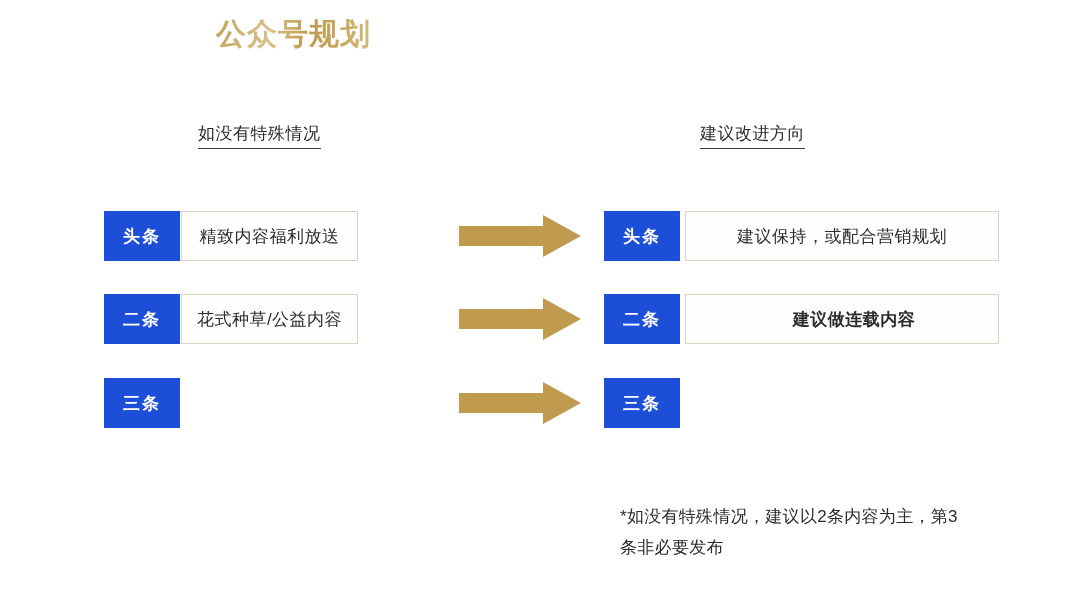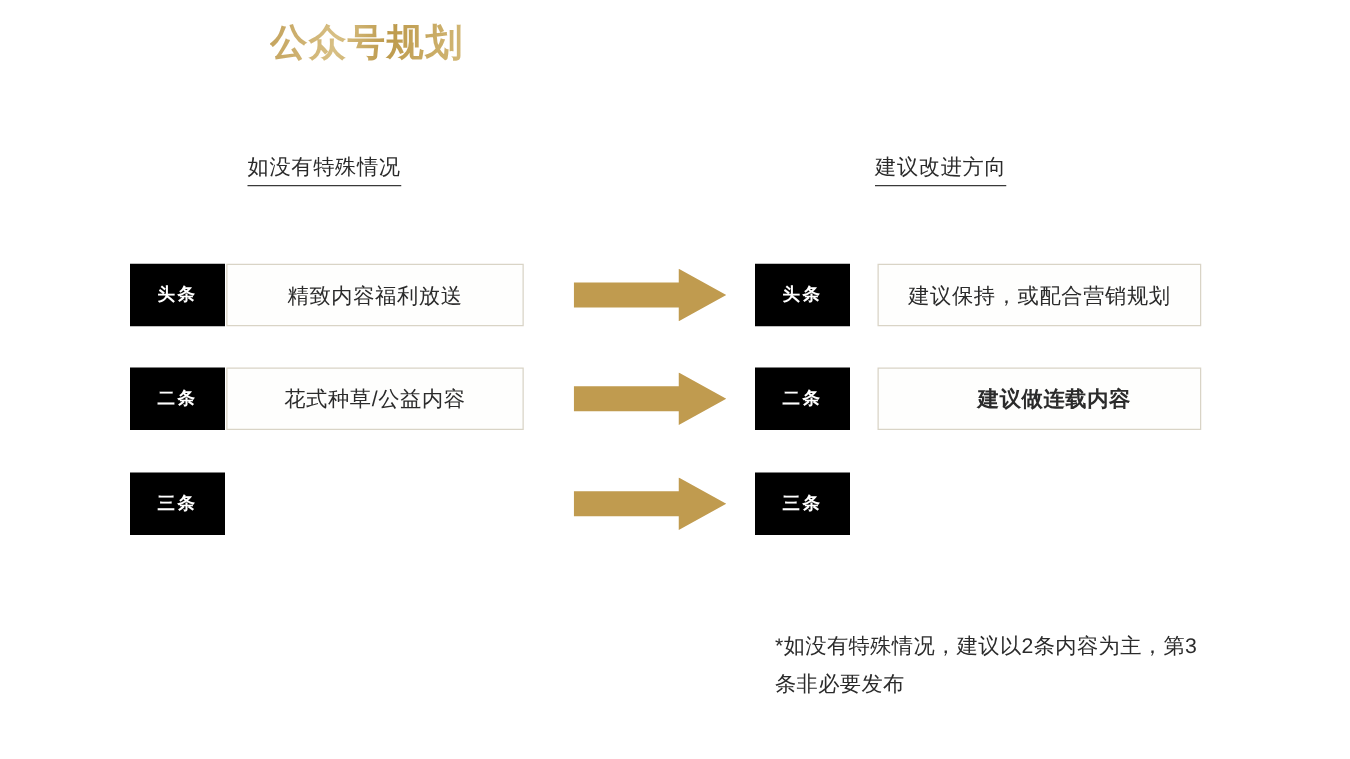--- a/index.html
+++ b/index.html
@@ -56,45 +56,45 @@
   }
   .row.left-row  { left: 104px; }
   .row.right-row { left: 604px; }
 
   .row-r1 { top: 211px; }
   .row-r2 { top: 294px; }
   .row-r3 { top: 378px; gap: 20px; }
 
   .tag-box {
     width: 76px;
-    background: #000000;
+    background: #1d4ed8;
     color: #ffffff;
-    font-size: 14px;
+    font-size: 17px;
     font-weight: bold;
     letter-spacing: 2px;
     display: flex;
     align-items: center;
     justify-content: center;
     flex: 0 0 auto;
     box-sizing: border-box;
   }
   .text-box {
     background: #fefefd;
     border: 1px solid #d9d4c6;
     display: flex;
     align-items: center;
     justify-content: center;
     font-size: 17px;
     color: #2b2b2b;
     box-sizing: border-box;
     letter-spacing: 0.5px;
     white-space: nowrap;
   }
-  .left-row .text-box  { width: 238px; margin-left: 1px; }
-  .right-row .text-box { width: 259px; margin-left: 22px; }
+  .left-row .text-box  { width: 177px; margin-left: 1px; }
+  .right-row .text-box { width: 314px; margin-left: 5px; }
   .text-box.bold { font-weight: bold; padding-left: 24px; }
 
   
   .arrow {
     position: absolute;
     left: 459px;
     width: 122px;
     height: 42px;
   }
   .arrow.a1 { top: 215px; }

